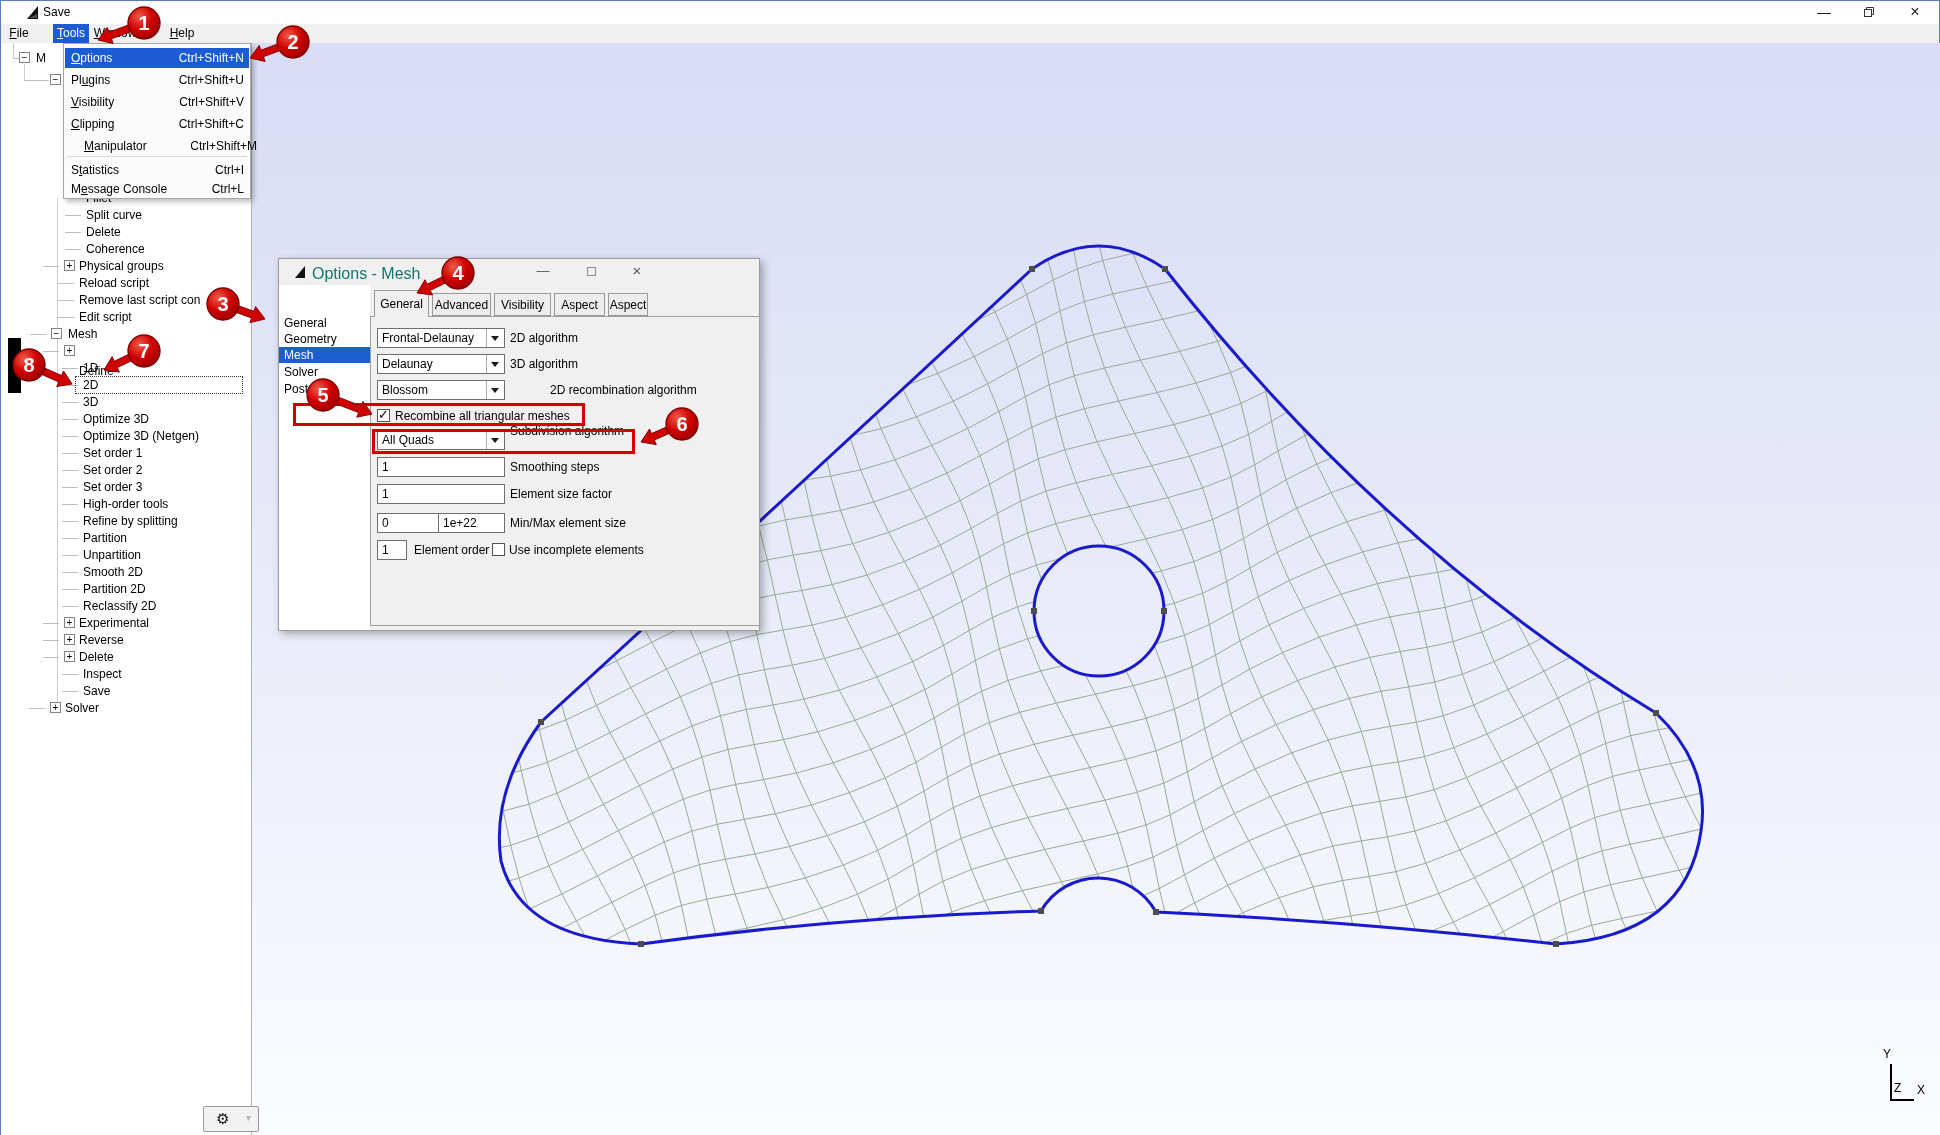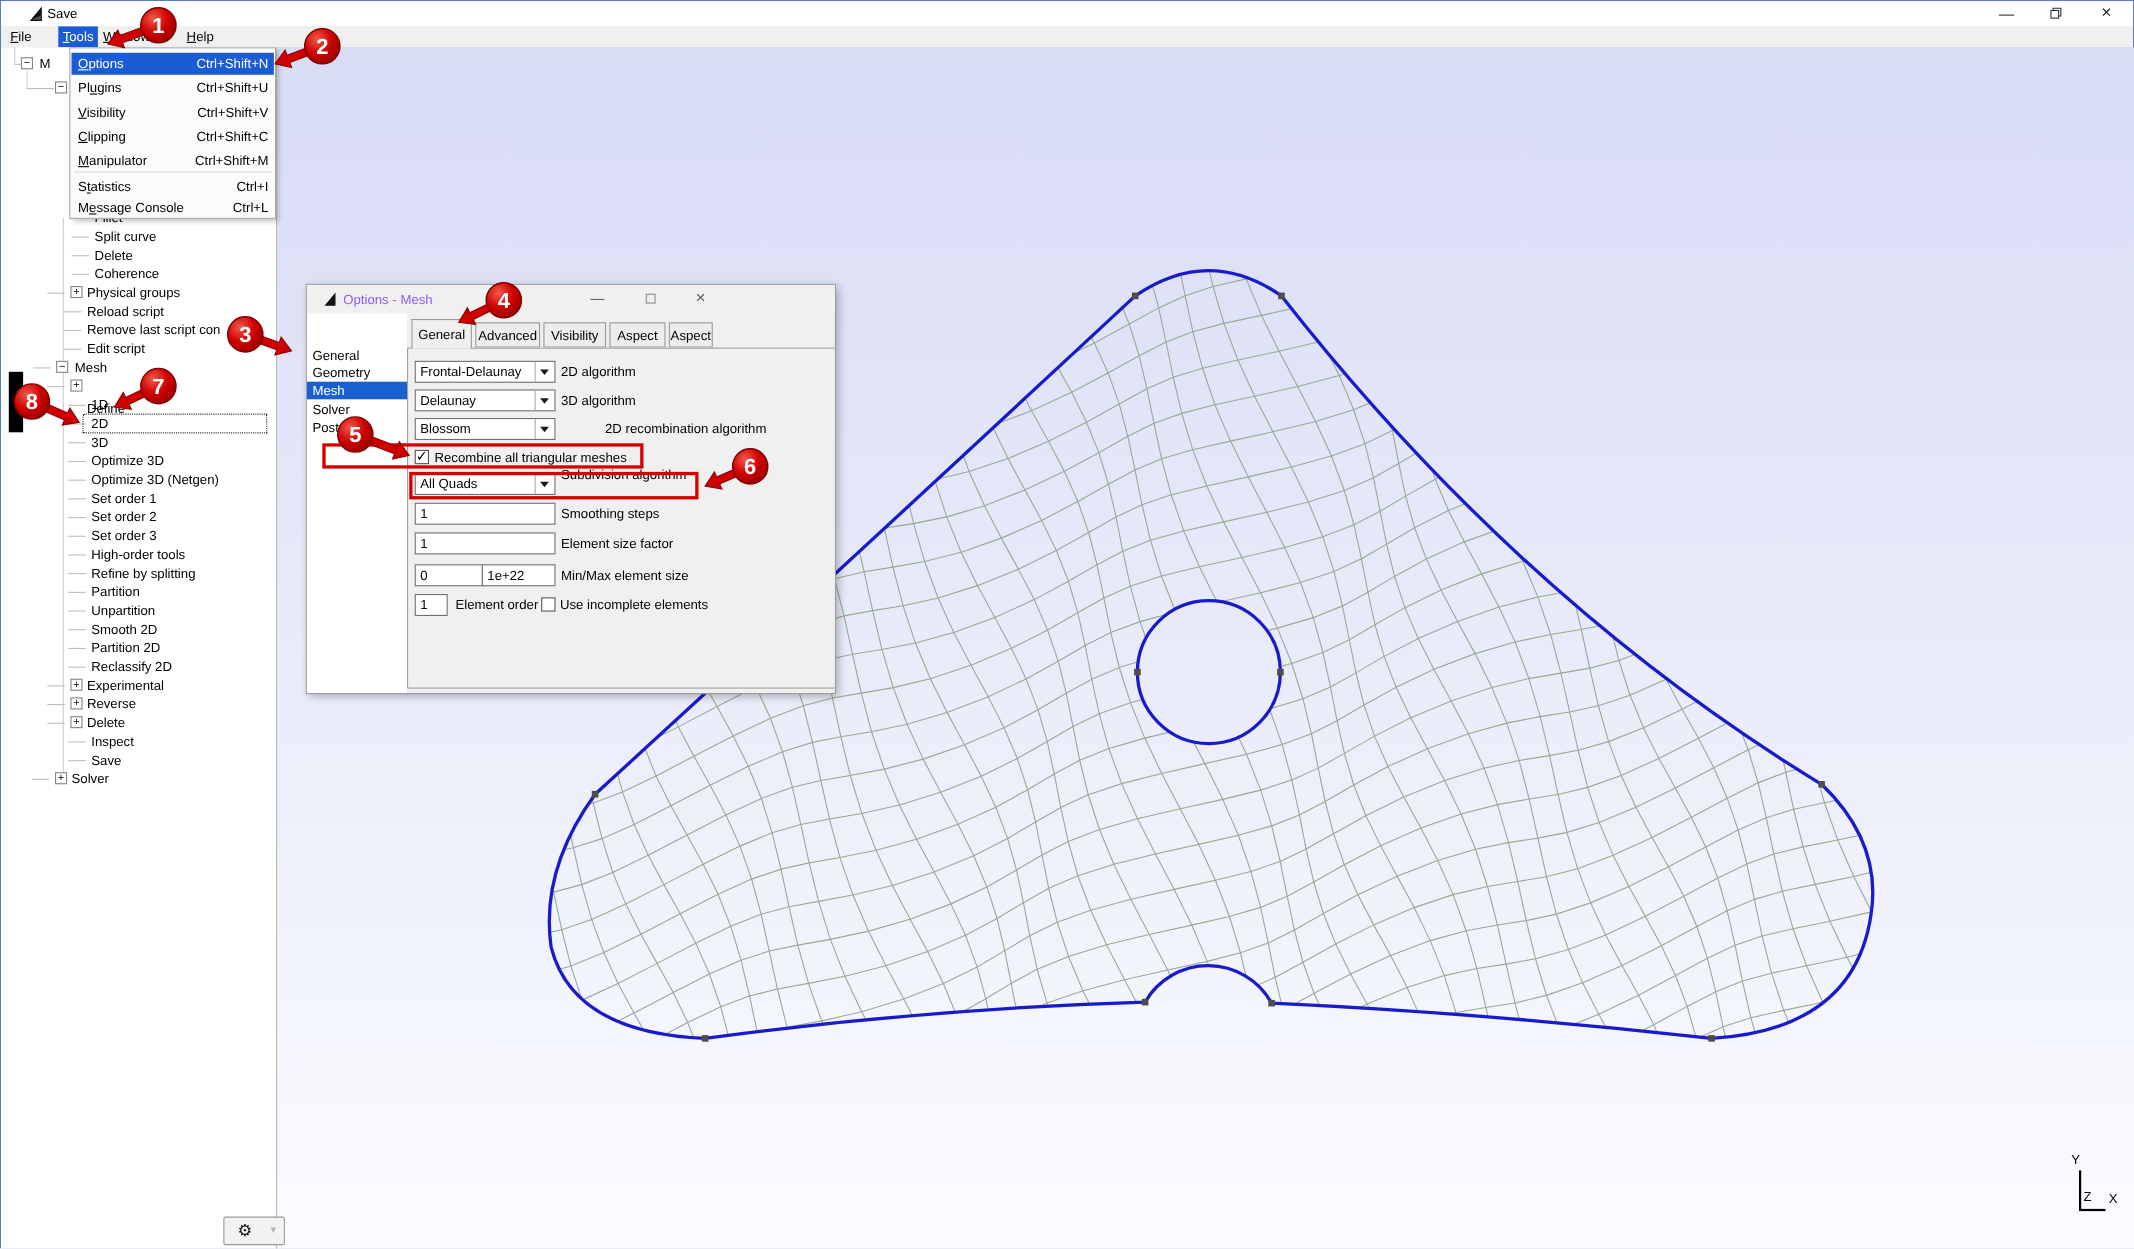--- a/index.html
+++ b/index.html
@@ -46,21 +46,21 @@
   #canvas{position:absolute;left:251px;top:42px;width:1689px;height:1093px;
           background:linear-gradient(#d8dcf5,#eceefa 60%,#fbfcff);}
   #mesh-svg{position:absolute;left:0;top:0;}
   .axis-line{position:absolute;background:#000;}
   .axis-lbl{position:absolute;font-size:12px;color:#000;}
   
   #dialog{position:absolute;left:277px;top:257px;width:482px;height:373px;background:#f0f0f0;
           border:1px solid #9a9a9a;box-sizing:border-box;box-shadow:3px 3px 8px rgba(0,0,0,.3);
           z-index:20;font-size:12px;}
   #dlg-titlebar{position:absolute;left:0;top:0;width:100%;height:26px;background:#f0f0f0;}
-  #dlg-title{position:absolute;left:33px;top:6px;font-size:12px;color:#8b5cf6;}
+  #dlg-title{position:absolute;left:33px;top:6px;font-size:16px;color:#0f766e;}
   .dlg-winbtn{position:absolute;top:3px;width:24px;height:18px;text-align:center;line-height:18px;
               color:#555;font-size:13px;}
   #dlg-list{position:absolute;left:0;top:26px;width:91px;bottom:0;background:#fff;}
   .dlg-list-item{position:absolute;left:0;width:91px;height:16px;line-height:16px;color:#000;}
   .dlg-list-item .t{padding-left:5px;}
   .dlg-list-item.selected{background:#1a5fd0;color:#fff;}
   .tab{position:absolute;box-sizing:border-box;border:1px solid #999;background:#ededed;
        text-align:center;color:#000;}
   .tab.active{background:#f0f0f0;border-bottom:none;z-index:3;}
   #dlg-pane{position:absolute;left:91px;top:57px;width:390px;height:310px;background:#f0f0f0;
@@ -401,21 +401,21 @@
         <span class="sc">Ctrl+Shift+U</span>
       </div>
       <div class="tm-item" style="top: 48px;">
         <span class="lbl"><u>V</u>isibility</span>
         <span class="sc">Ctrl+Shift+V</span>
       </div>
       <div class="tm-item" style="top: 70px;">
         <span class="lbl"><u>C</u>lipping</span>
         <span class="sc">Ctrl+Shift+C</span>
       </div>
-      <div class="tm-item" style="top: 92px;">
+      <div class="tm-item" style="top: 92px; margin-left: 13px;">
         <span class="lbl"><u>M</u>anipulator</span>
         <span class="sc">Ctrl+Shift+M</span>
       </div>
       <div class="tm-sep" style="top: 112px;"></div>
       <div class="tm-item" style="top: 116px;">
         <span class="lbl">S<u>t</u>atistics</span>
         <span class="sc">Ctrl+I</span>
       </div>
       <div class="tm-item" style="top: 135px;">
         <span class="lbl">M<u>e</u>ssage Console</span>

